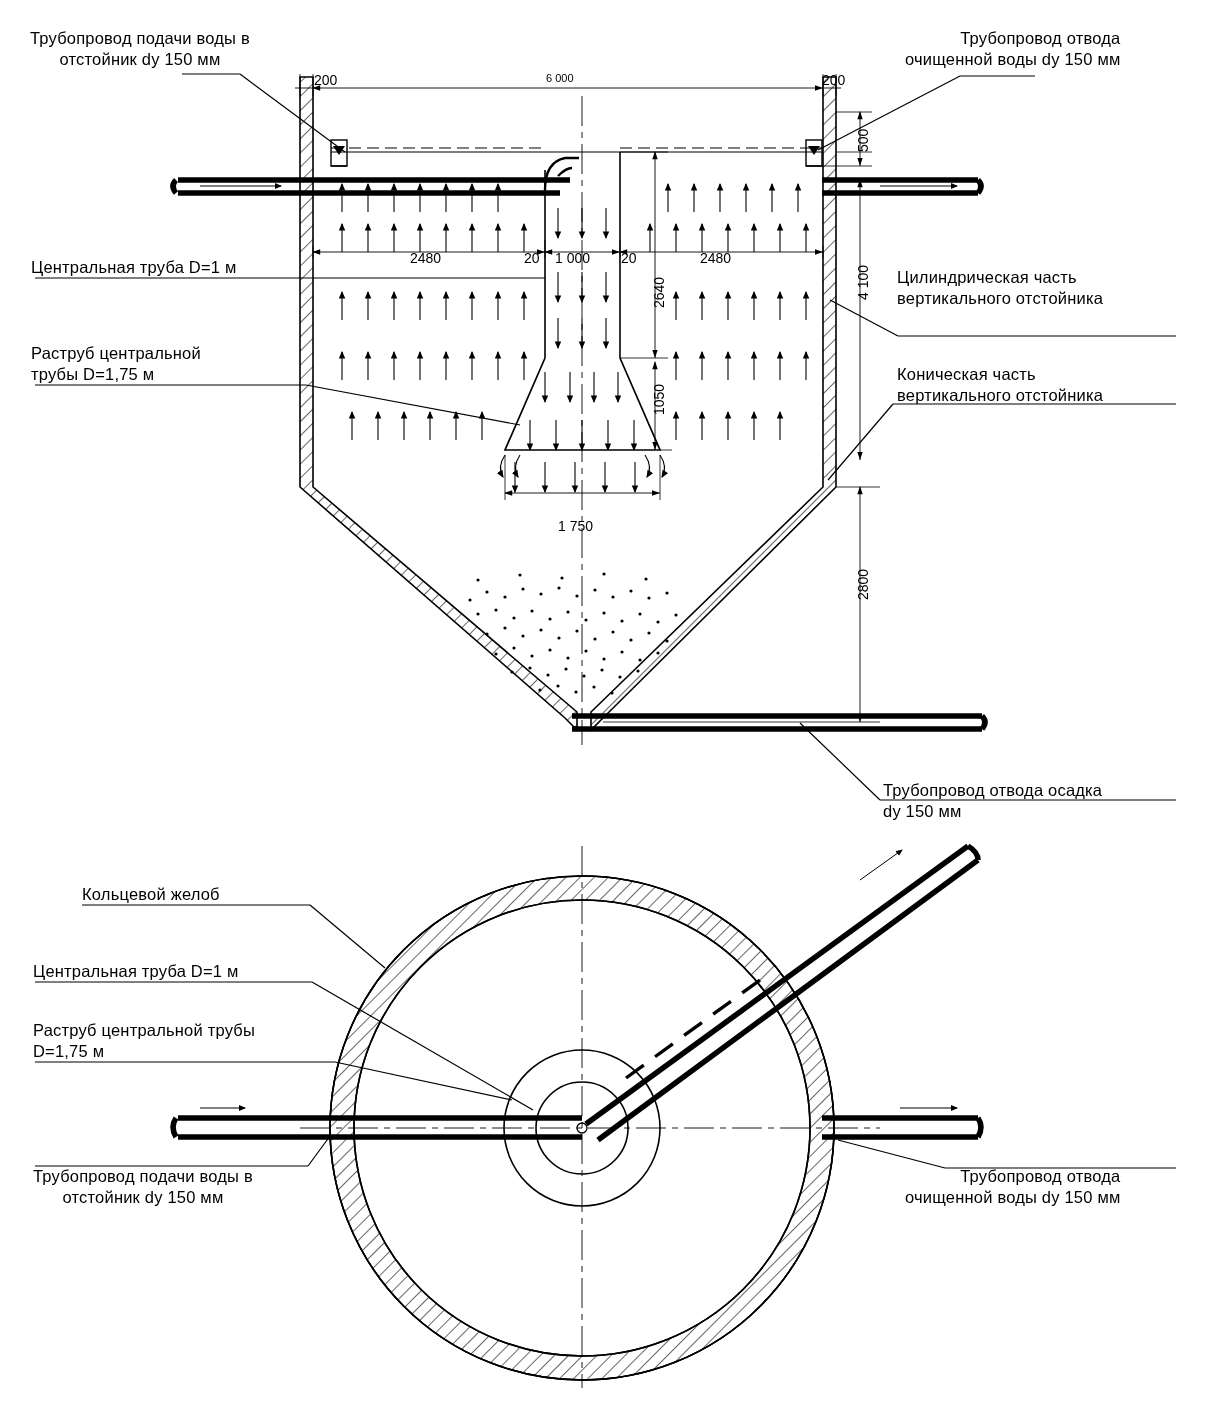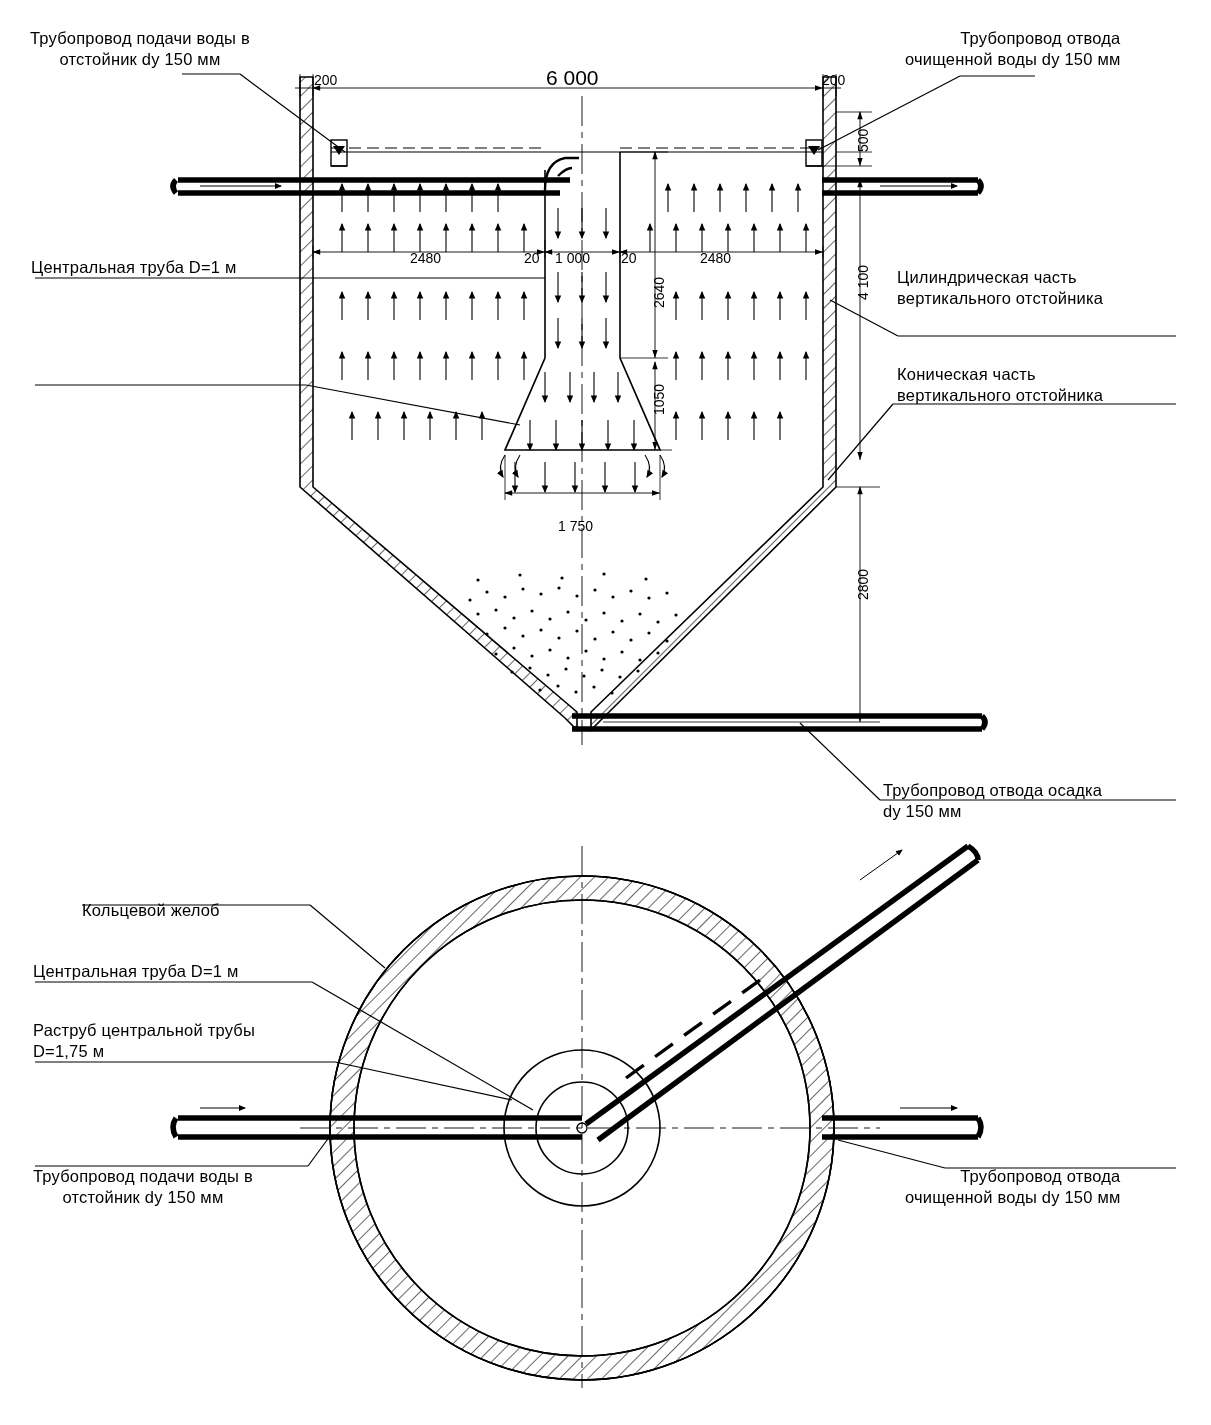--- a/index.html
+++ b/index.html
@@ -396,37 +396,41 @@
 
   <div class="lbl" style="left:905px; top:28px; text-align:right;">
     <div>Трубопровод отвода</div>
     <div>очищенной воды dy 150 мм</div>
   </div>
 
   <div class="lbl" style="left:31px; top:257px;">
     <span>Центральная труба D=1 м</span>
   </div>
 
+  <div class="lbl" style="left:31px; top:343px;">
+    <div>Раструб центральной</div>
+    <div>трубы D=1,75 м</div>
+  </div>
 
   <div class="lbl" style="left:897px; top:267px;">
     <div>Цилиндрическая часть</div>
     <div>вертикального отстойника</div>
   </div>
 
   <div class="lbl" style="left:897px; top:364px;">
     <div>Коническая часть</div>
     <div>вертикального отстойника</div>
   </div>
 
   <div class="lbl" style="left:883px; top:780px;">
     <div>Трубопровод отвода осадка</div>
     <div style="">dy 150 мм</div>
   </div>
 
-  <div class="lbl" style="left:82px; top:884px;margin-top:16px;">
+  <div class="lbl" style="left:82px; top:884px;">
     <span>Кольцевой желоб</span>
   </div>
 
   <div class="lbl" style="left:33px; top:961px;">
     <span>Центральная труба  D=1 м</span>
   </div>
 
   <div class="lbl" style="left:33px; top:1020px;">
     <div>Раструб центральной трубы</div>
     <div>D=1,75 м</div>
@@ -437,21 +441,21 @@
     <div style="text-align:center;">отстойник  dy 150 мм</div>
   </div>
 
   <div class="lbl" style="left:905px; top:1166px; text-align:right;">
     <div>Трубопровод отвода</div>
     <div>очищенной воды dy 150 мм</div>
   </div>
 
   <div class="dim" style="left:314px; top:72px;"><span>200</span></div>
   <div class="dim" style="left:822px; top:72px;"><span>200</span></div>
-  <div class="dim" style="left:546px; top:70px; font-size:21px;"><span>6 000</span></div>
+  <div class="dim" style="left:546px; top:70px; font-size:11px;"><span>6 000</span></div>
 
   <div class="dim vert" style="left:855px; top:152px;"><span>500</span></div>
   <div class="dim vert" style="left:855px; top:300px;"><span>4 100</span></div>
   <div class="dim vert" style="left:855px; top:600px;"><span>2800</span></div>
 
   <div class="dim" style="left:410px; top:250px;"><span>2480</span></div>
   <div class="dim" style="left:524px; top:250px;"><span>20</span></div>
   <div class="dim" style="left:555px; top:250px;"><span>1 000</span></div>
   <div class="dim" style="left:621px; top:250px;"><span>20</span></div>
   <div class="dim" style="left:700px; top:250px;"><span>2480</span></div>

